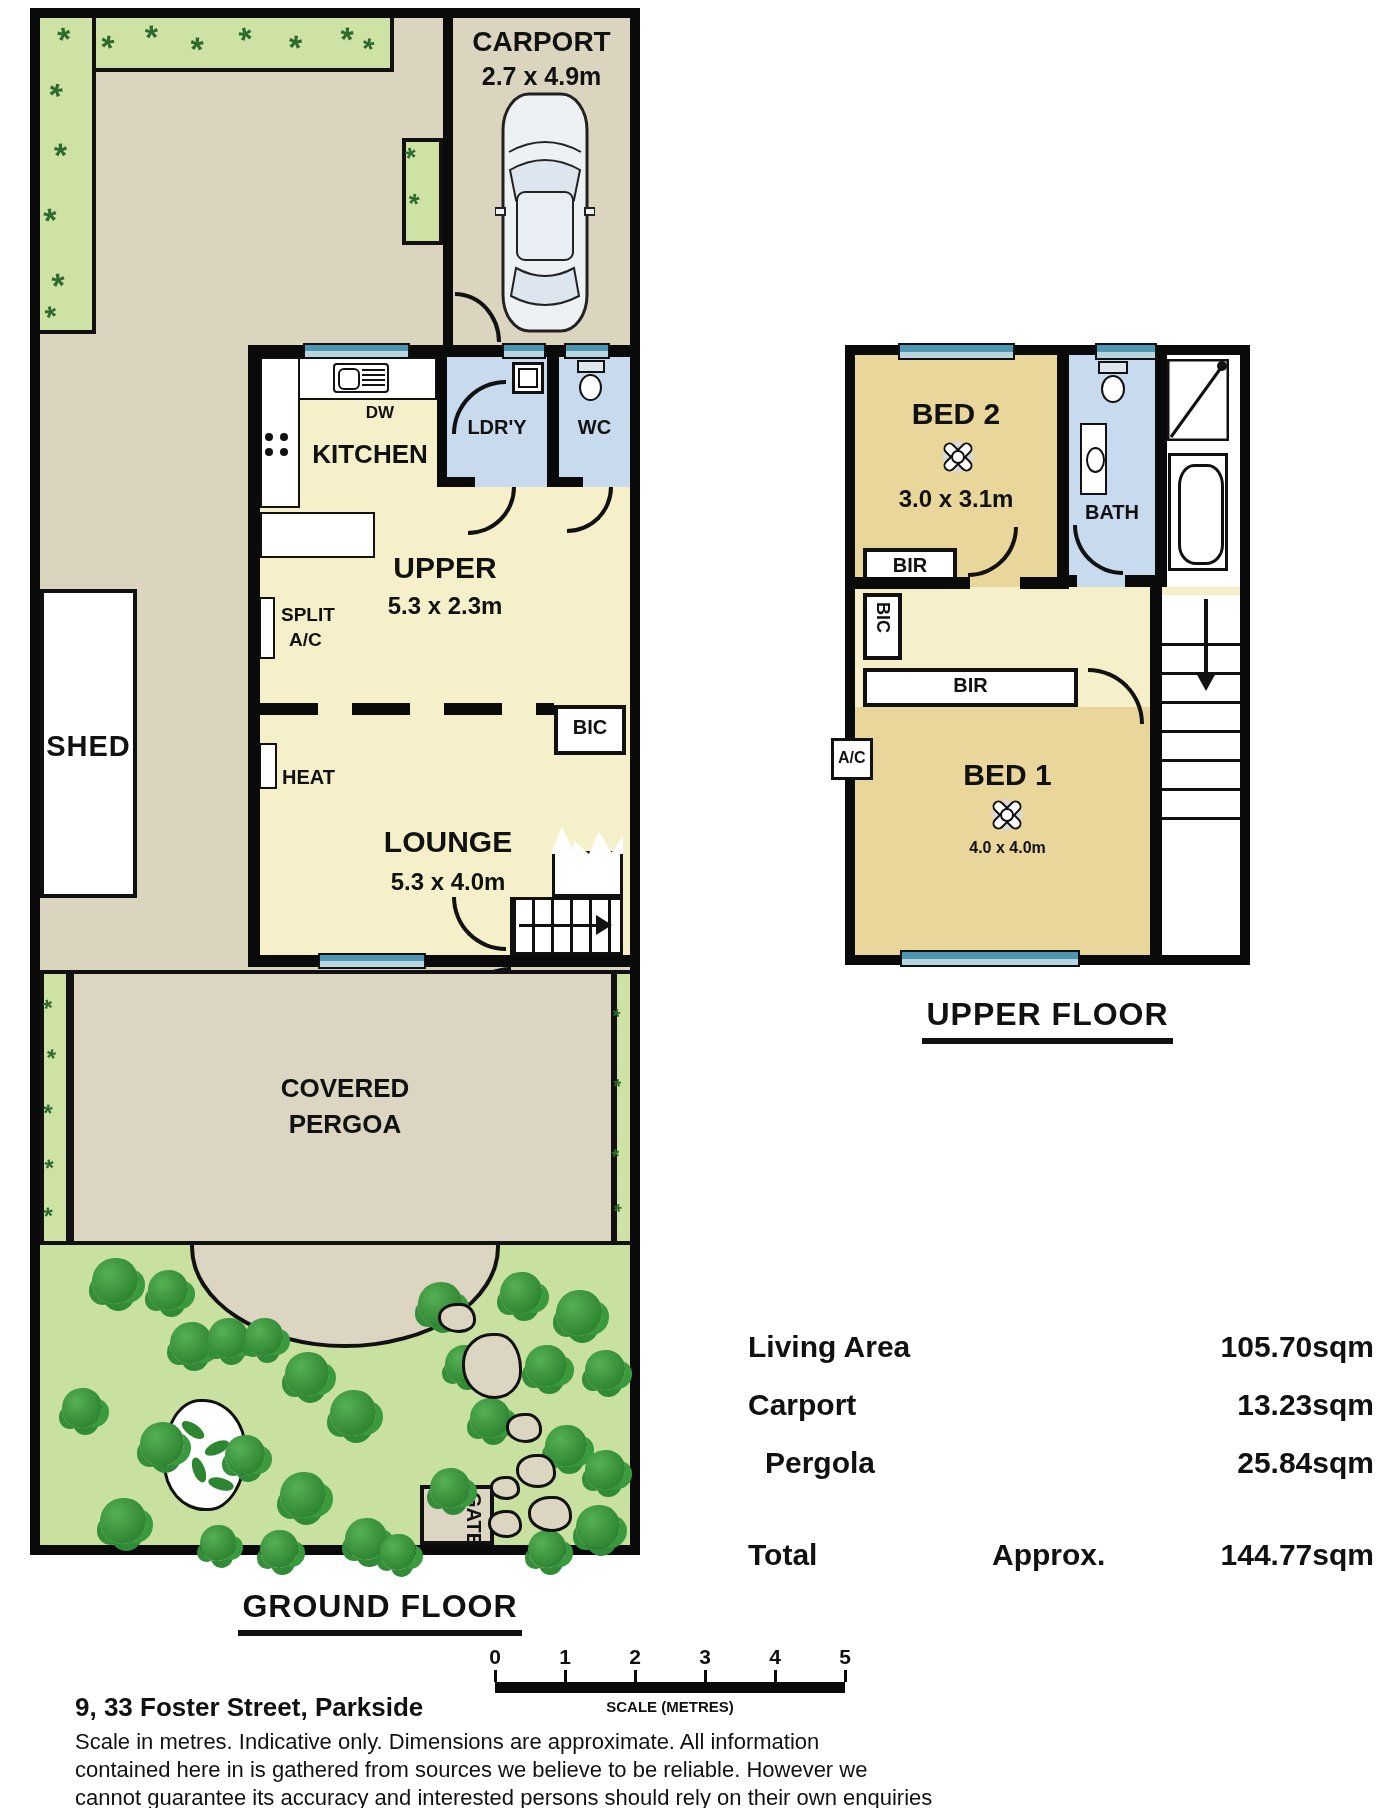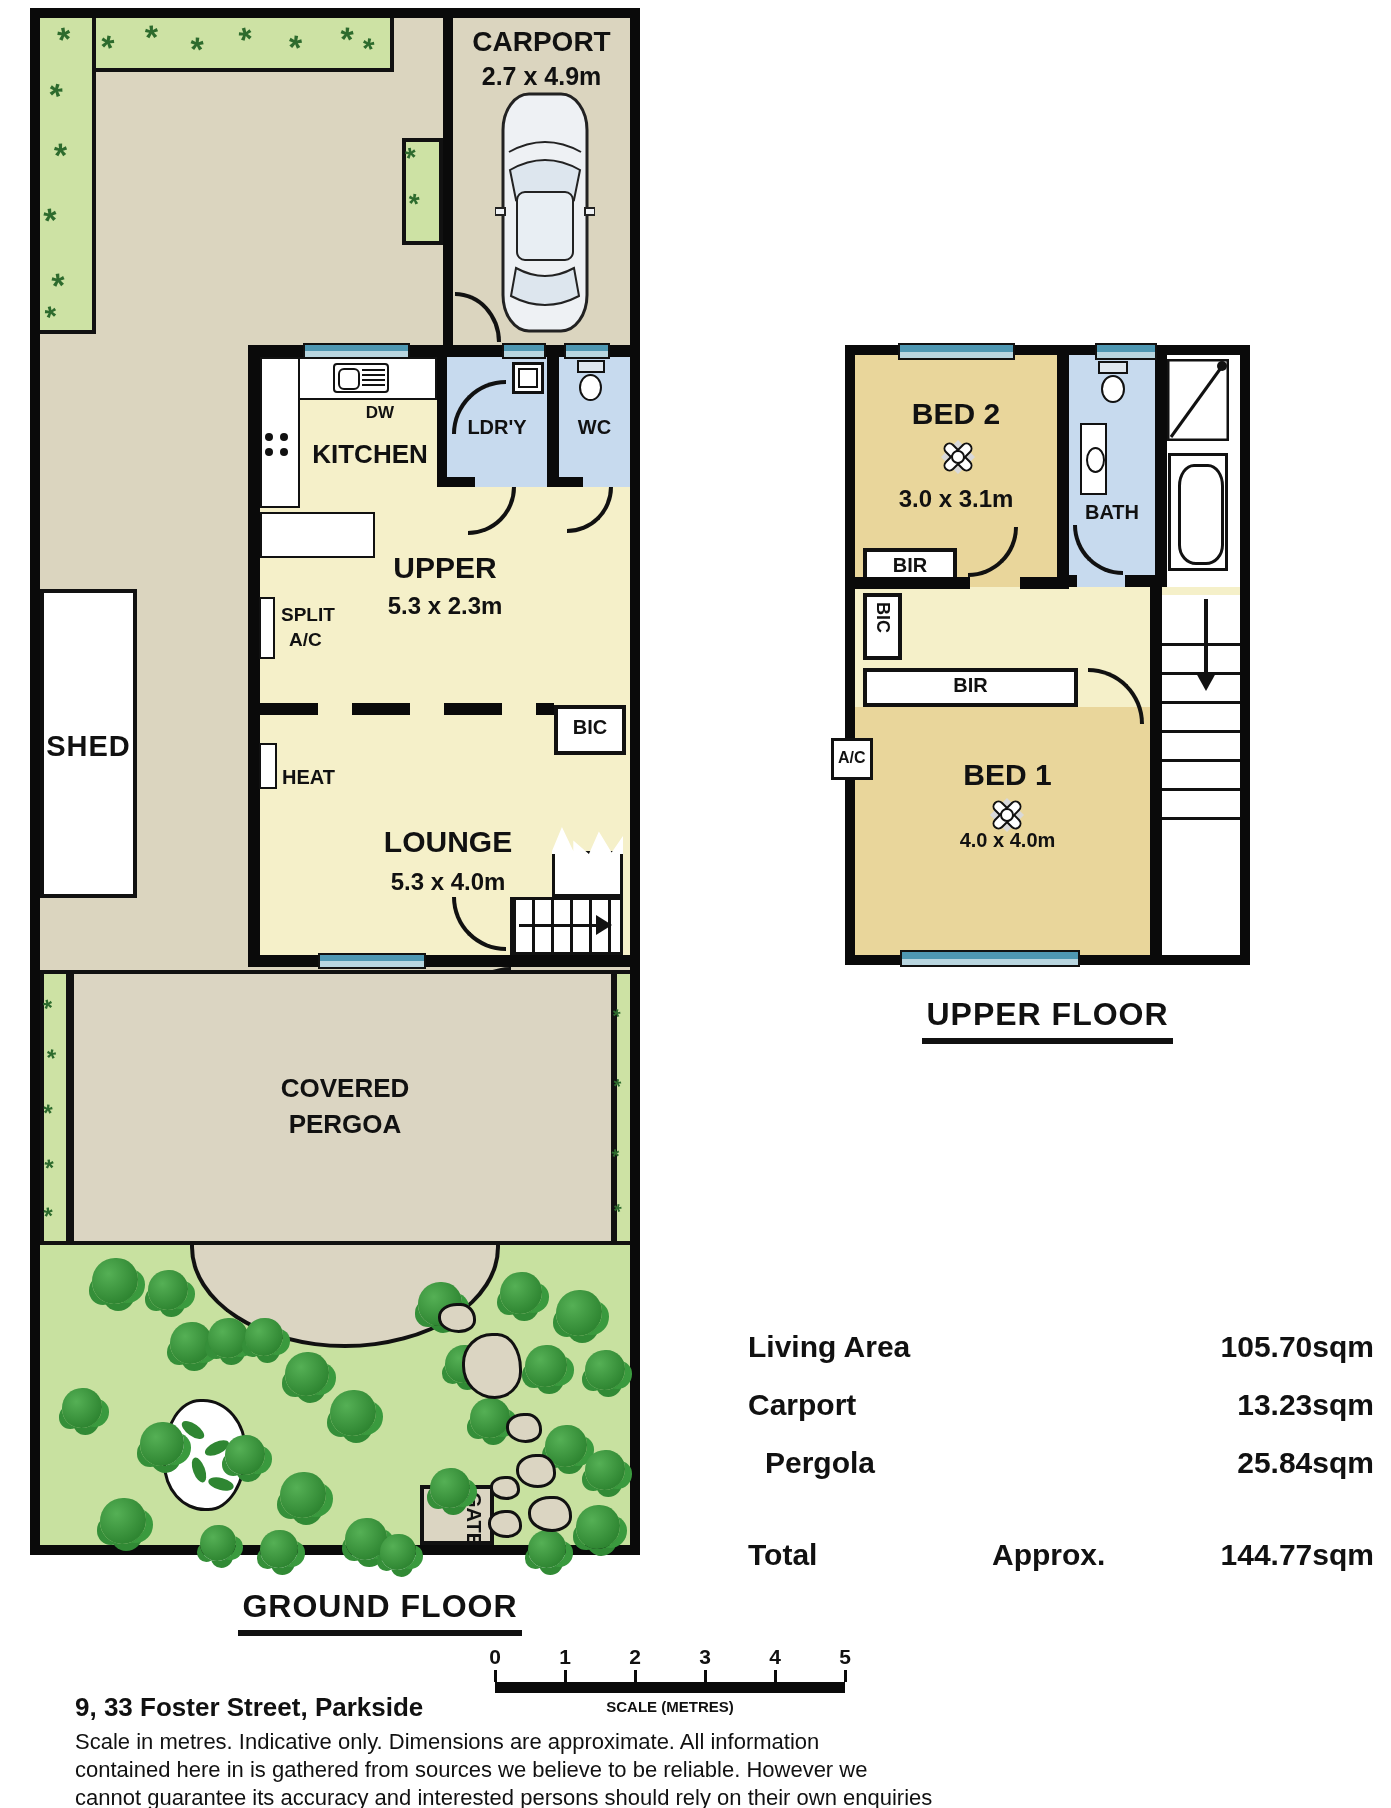--- a/index.html
+++ b/index.html
@@ -267,21 +267,21 @@
     <div class="lbl" style="left:-17px;top:394px;font-size:16px;">A/C</div>
     <div class="lbl ctr" style="left:25px;top:403px;width:255px;font-size:30px;">BED 1</div>
     <div class="abs" style="left:132px;top:440px;width:40px;height:40px;">
       <svg width="40" height="40" viewBox="0 0 40 40">
         <rect x="8" y="8" width="24" height="24" fill="#d9d9d9" transform="rotate(45 20 20)"></rect>
         <rect x="3" y="15" width="34" height="10" rx="5" fill="#fff" stroke="#111" stroke-width="2" transform="rotate(45 20 20)"></rect>
         <rect x="3" y="15" width="34" height="10" rx="5" fill="#fff" stroke="#111" stroke-width="2" transform="rotate(-45 20 20)"></rect>
         <circle cx="20" cy="20" r="6" fill="#fff" stroke="#111" stroke-width="2"></circle>
       </svg>
     </div>
-    <div class="lbl ctr dims" style="left:25px;top:474px;width:255px;font-size:20px;">4.0 x 4.0m</div>
+    <div class="lbl ctr dims" style="left:25px;top:484px;width:255px;font-size:16px;">4.0 x 4.0m</div>
 
     <div class="wall" style="left:295px;top:232px;width:12px;height:368px;"></div>
     <div class="abs" style="left:307px;top:240px;width:78px;height:360px;background:#fff;"></div>
     <div class="abs treadsH" style="left:307px;top:288px;width:78px;height:180px;"></div>
     <div class="abs" style="left:341px;top:244px;width:20px;height:96px;">
       <div style="position:absolute;left:8px;top:0;width:4px;height:78px;background:#111;"></div>
       <div style="position:absolute;left:0;top:74px;width:0;height:0;border-top:18px solid #111;border-left:10px solid transparent;border-right:10px solid transparent;"></div>
     </div>
     <div class="abs" style="left:307px;top:462px;width:78px;height:34px;background:#fff;
          clip-path:polygon(0 10%,25% 80%,45% 15%,70% 85%,100% 20%,100% 100%,0 100%);"></div>

